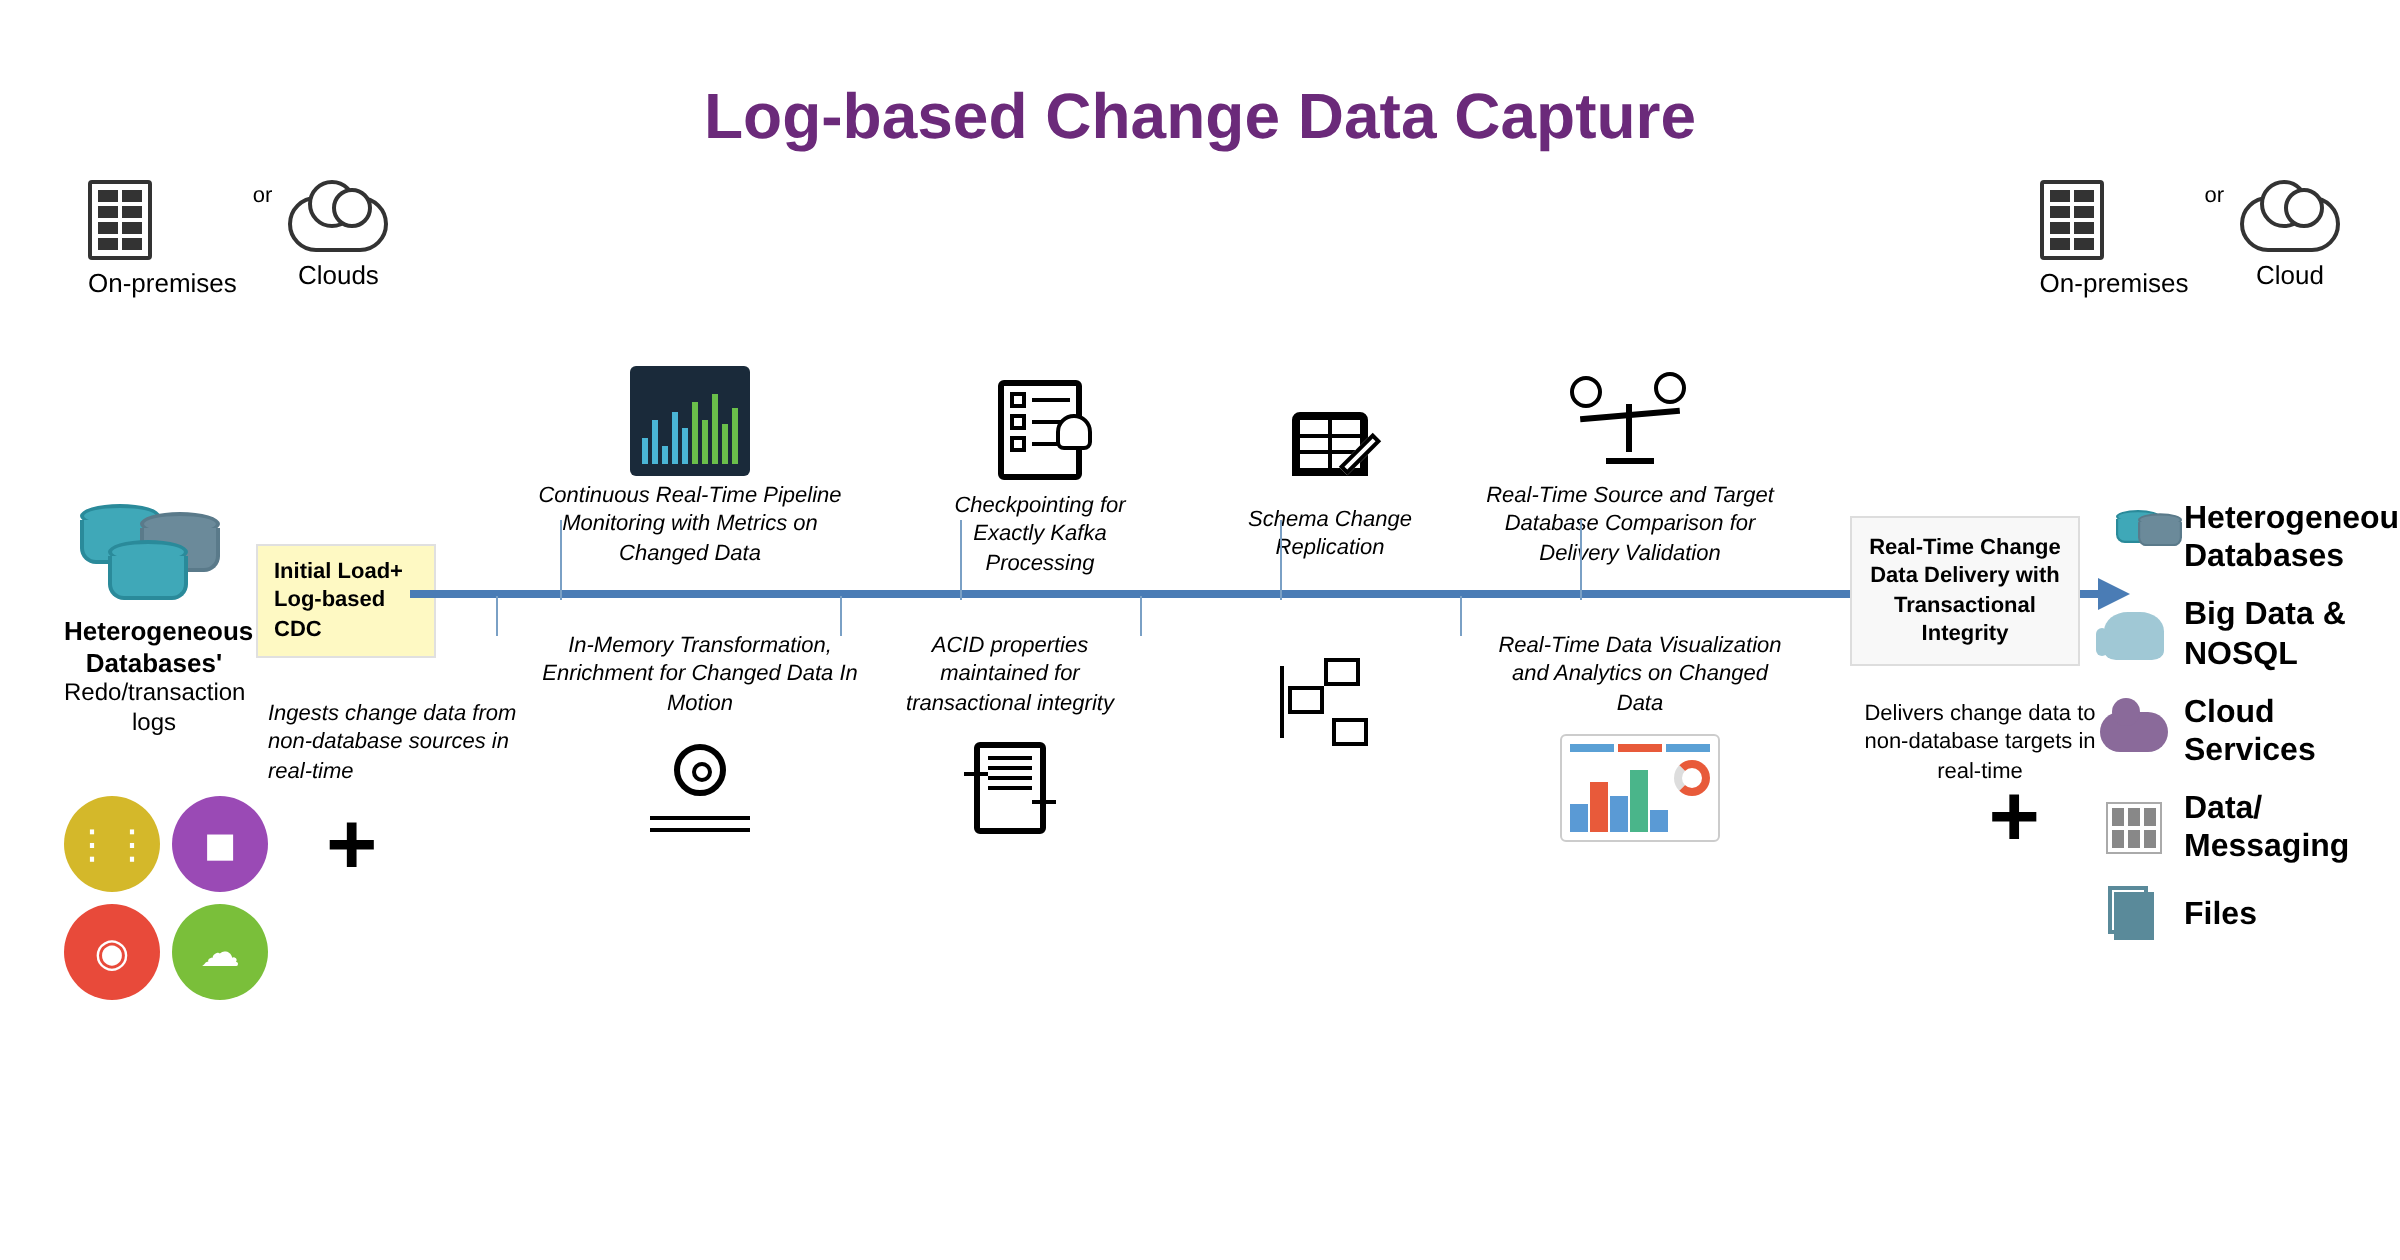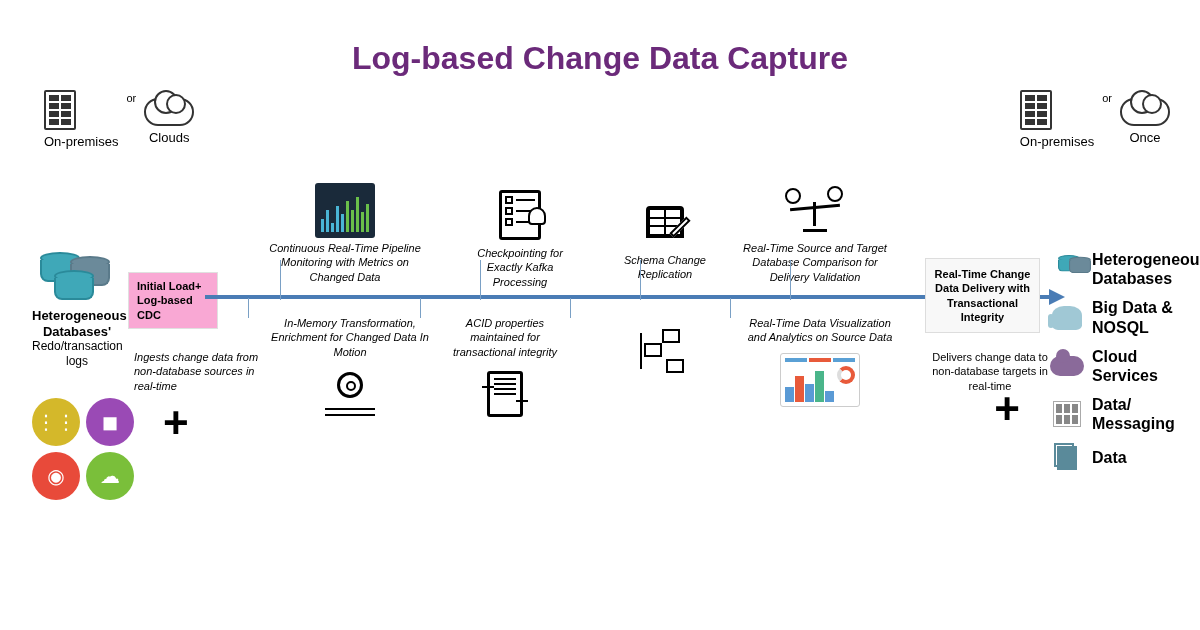--- a/index.html
+++ b/index.html
@@ -17,21 +17,21 @@
 .arrow{position:absolute;top:289px;right:135px;width:0;height:0;border-left:16px solid #4a7cb5;border-top:8px solid transparent;border-bottom:8px solid transparent}
 .src-db{position:absolute;left:32px;top:252px;width:90px}
 .db-stack{position:relative;width:70px;height:50px;margin-left:8px}
 .db{width:40px;height:30px;position:absolute}
 .db .top{width:40px;height:12px;border-radius:50%;border:2px solid #2a8a9a;background:#3fa8b8}
 .db .body{width:40px;height:22px;border:2px solid #2a8a9a;border-top:none;border-radius:0 0 8px 8px;background:#3fa8b8;margin-top:-4px}
 .db2 .top{border-color:#5a7a8a;background:#6b8a9a}
 .db2 .body{border-color:#5a7a8a;background:#6b8a9a}
 .src-label{font-size:13px;font-weight:700;text-align:center;margin-top:6px;line-height:1.2}
 .src-sub{font-size:12px;text-align:center;line-height:1.2}
-.badge{position:absolute;left:128px;top:272px;width:90px;background:#f9a8d4;border:1px solid #e0e0e0;padding:6px 8px;font-size:11px;font-weight:700;line-height:1.3}
+.badge{position:absolute;left:128px;top:272px;width:90px;background:#fef9c3;border:1px solid #e0e0e0;padding:6px 8px;font-size:11px;font-weight:700;line-height:1.3}
 .delivery-badge{position:absolute;right:160px;top:258px;width:115px;background:#f8f8f8;border:1px solid #ddd;padding:8px;font-size:11px;font-weight:700;text-align:center;line-height:1.3}
 .feat{position:absolute;width:135px;font-size:11px;font-style:italic;text-align:center;line-height:1.3}
 .feat .icon{width:60px;height:50px;margin:0 auto 6px;display:flex;align-items:center;justify-content:center}
 .tick{position:absolute;width:1px;height:40px;background:#7aa0c5}
 .monitor{width:90px;height:55px;background:#1a2a3a;border-radius:3px;padding:6px;display:flex;gap:2px;align-items:flex-end}
 .monitor div{flex:1;background:#4ab5d5}
 .monitor div:nth-child(n+6){background:#6abf4a}
 .checkbox-icon{width:42px;height:50px;border:3px solid #000;border-radius:3px;padding:3px;display:flex;flex-direction:column;gap:3px;position:relative}
 .checkbox-icon .row{display:flex;gap:3px;align-items:center}
 .checkbox-icon .box{width:8px;height:8px;border:2px solid #000}
@@ -130,21 +130,21 @@
         <div></div>
         <div></div>
         <div></div>
         <div></div>
       </div>
     <div class="lbl">On-premises</div>
   </div>
   <div class="or">or</div>
   <div style="text-align:center">
     <div class="cloud"></div>
-    <div class="lbl">Once</div>
+    <div class="lbl">Cloud</div>
   </div>
 </div>
 
 <div class="src-db">
   <div class="db-stack">
     <div class="db" style="top:0;left:0">
         <div class="top"></div>
         <div class="body"></div>
       </div>
     <div class="db db2" style="top:4px;left:30px">
@@ -271,21 +271,21 @@
         <div class="conn"></div>
         <div class="box b1"></div>
         <div class="box b2"></div>
         <div class="box b3"></div>
       </div>
     </div>
 </div>
 
 <div class="tick" style="left:730px;top:298px;height:20px"></div>
 <div class="feat" style="left:745px;top:316px;width:150px">
-  <div>Real-Time Data Visualization and Analytics on Source Data</div>
+  <div>Real-Time Data Visualization and Analytics on Changed Data</div>
   <div class="icon" style="margin-top:10px;width:80px">
       <div class="dash-icon">
         <div class="hdr">
           <div></div>
           <div></div>
           <div></div>
         </div>
         <div class="charts">
           <div class="chart1">
             <div style="height:40%;background:#5a9ad5"></div>
@@ -354,15 +354,15 @@
       </div>
     <div class="lbl">Data/ Messaging</div>
   </div>
   <div class="tgt">
     <div class="ico">
         <div class="files-ico">
           <div class="f f1"></div>
           <div class="f f2"></div>
         </div>
       </div>
-    <div class="lbl">Data</div>
+    <div class="lbl">Files</div>
   </div>
 </div>
 
 </body></html>

